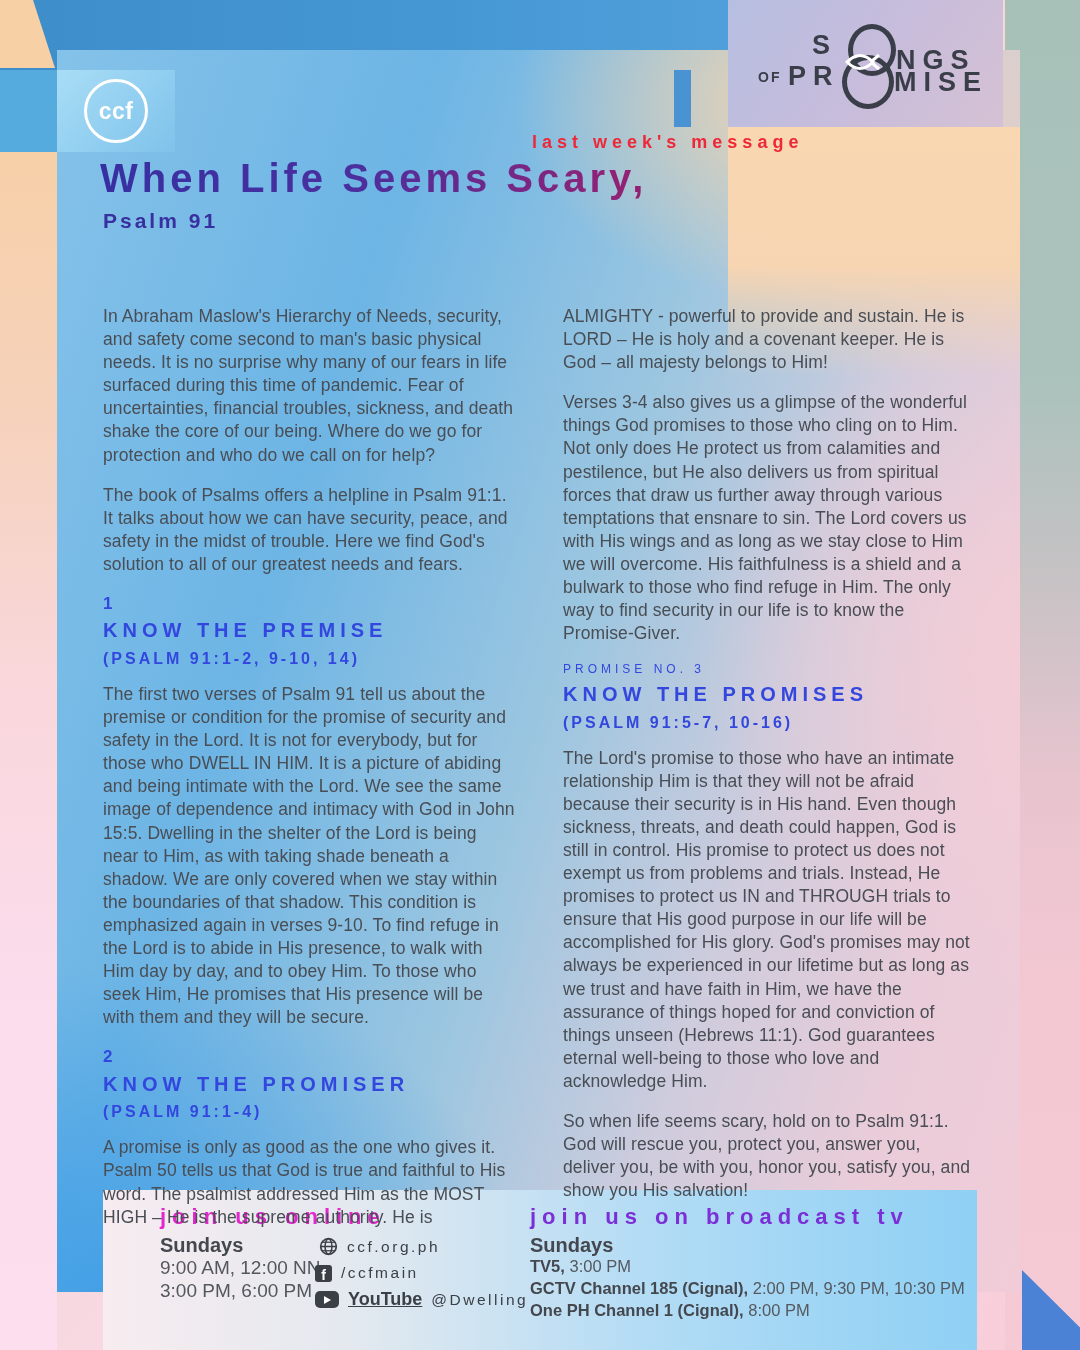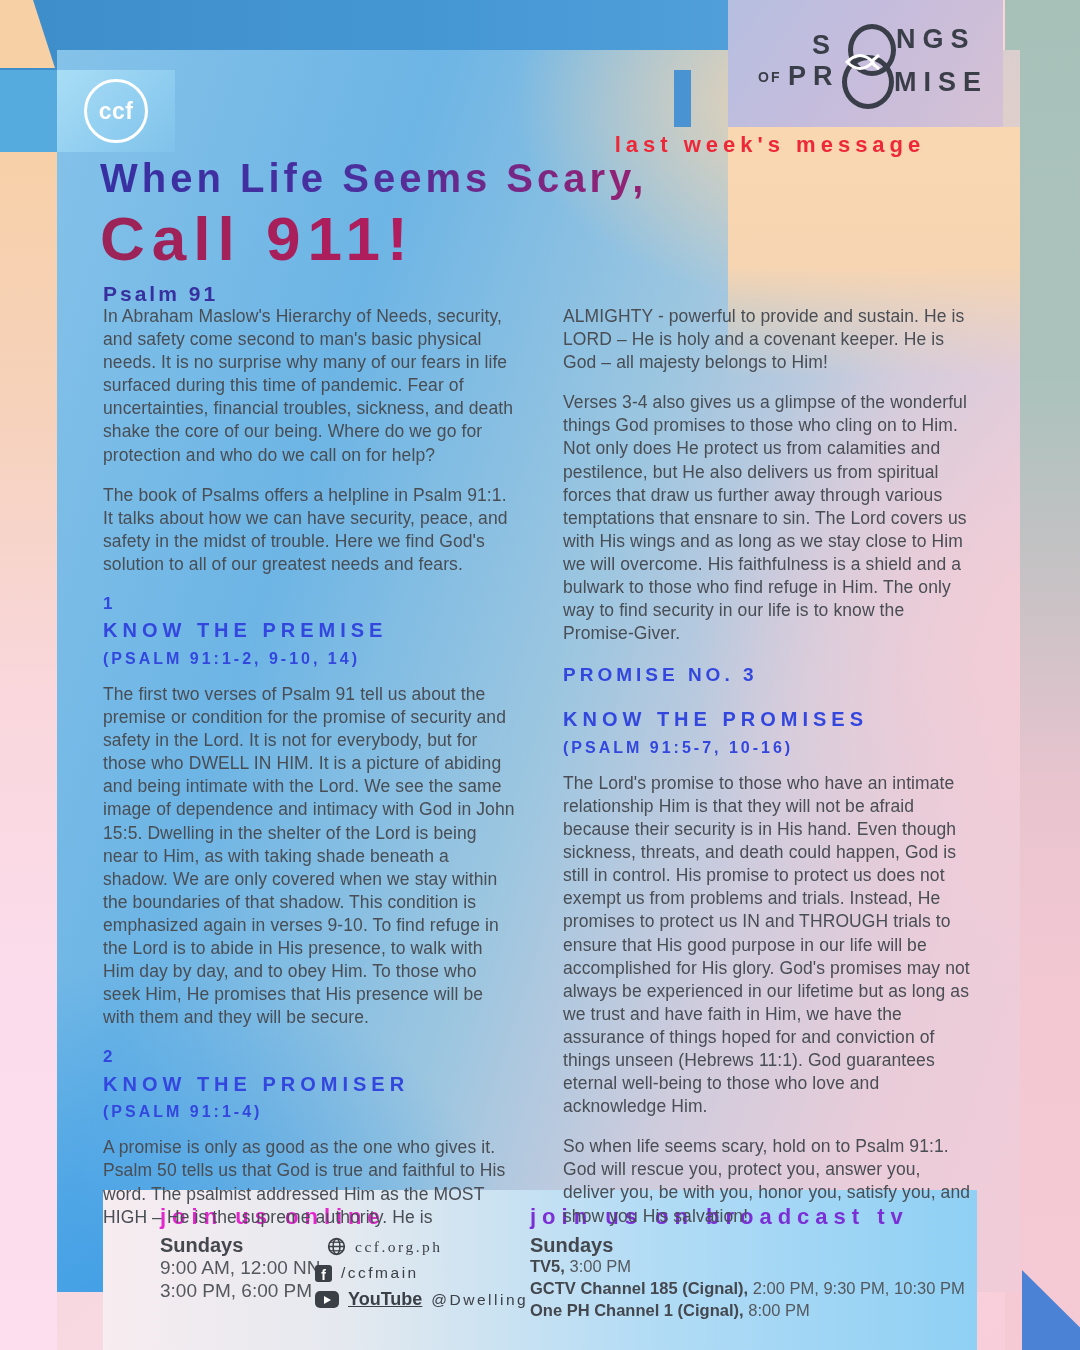--- a/index.html
+++ b/index.html
@@ -38,39 +38,39 @@
   .ccf-circle span{color:#fff;font-size:23px;font-weight:700;letter-spacing:.5px;}
   
   .songs-box{position:absolute;left:728px;top:0;width:275px;height:127px;z-index:4;
     background:linear-gradient(125deg,#b6bfe1 0%,#c6bcdc 48%,#d5c1d4 100%);}
   .songs-box .lt{position:absolute;color:#3a3e49;font-weight:800;font-size:27px;letter-spacing:7px;}
   .songs-box .sm{position:absolute;color:#3a3e49;font-weight:700;font-size:14px;letter-spacing:2px;}
   .ring{position:absolute;border:5px solid #3a3e49;border-radius:50%;}
   .ring1{left:120px;top:24px;width:38px;height:42px;}
   .ring2{left:114px;top:55px;width:42px;height:44px;}
   .fish{position:absolute;left:117px;top:52px;z-index:2;}
-  .tagline{position:absolute;left:560px;top:132px;width:420px;text-align:center;z-index:5;
-    color:#ee2838;font-weight:700;font-size:22px;letter-spacing:5px;}
+  .tagline{position:absolute;left:532px;top:132px;width:420px;text-align:left;z-index:5;
+    color:#ee2838;font-weight:700;font-size:18px;letter-spacing:5px;}
   
   .title-block{position:absolute;left:100px;top:156px;width:720px;z-index:5;}
   .title-line1{font-size:40px;font-weight:800;letter-spacing:4px;
     background:linear-gradient(90deg,#3730a2 0%,#4a2f9e 35%,#8a2479 68%,#b5175c 100%);
     -webkit-background-clip:text;background-clip:text;color:transparent;}
   .title-line2{font-size:62px;font-weight:800;letter-spacing:7px;margin-top:2px;
     background:linear-gradient(90deg,#9a2458 0%,#b81a5e 55%,#c31161 100%);
     -webkit-background-clip:text;background-clip:text;color:transparent;}
   .title-ref{font-size:21px;font-weight:700;letter-spacing:3px;color:#38309e;margin-top:8px;margin-left:3px;}
   
   .col{position:absolute;top:305px;width:414px;z-index:5;color:#494d54;font-size:17.5px;line-height:1.32;letter-spacing:.1px;}
   .col-left{left:103px;}
   .col-right{left:563px;}
   .col p{margin:0 0 17px 0;}
   .sec{margin:6px 0 14px 0;color:#3347de;}
   .sec .num{font-size:17px;font-weight:800;letter-spacing:2px;margin-bottom:2px;}
-  .sec .eyebrow{font-size:19px;font-weight:700;letter-spacing:4px;margin-bottom:19px;}
+  .sec .eyebrow{font-size:12px;font-weight:400;letter-spacing:4px;margin-bottom:3px;}
   .sec .ttl{font-size:20px;font-weight:800;letter-spacing:5px;margin-bottom:4px;}
   .sec .ref{font-size:16px;font-weight:800;letter-spacing:3px;}
   
   .footer-panel{position:absolute;left:103px;top:1190px;width:874px;height:160px;z-index:4;
     background:linear-gradient(90deg,#f7ecf0 0%,#e4e9ef 28%,#b3dcf5 62%,#8fd0f4 100%);}
   .footer-panel .abs{position:absolute;}
   .f-head-online{color:#e326cd;font-weight:800;font-size:22px;letter-spacing:6px;}
   .f-head-tv{color:#7b2fd6;font-weight:800;font-size:22px;letter-spacing:6px;}
   .f-day{color:#44484e;font-weight:700;font-size:20px;}
   .f-time{color:#54585e;font-size:19px;}
@@ -101,36 +101,35 @@
   <div class="ccf-band"></div>
   <div class="ccf-box">
     <div class="ccf-circle">
       <span>ccf</span>
     </div>
   </div>
 
   <div class="songs-box">
     <span class="lt" style="left:84px;top:30px;">S</span>
     <div class="ring ring1"></div>
-    <span class="lt" style="left:168px;top:24px;text-align:center;">NGS</span>
+    <span class="lt" style="left:168px;top:45px;text-align:center;">NGS</span>
     <span class="sm" style="left:30px;top:69px;">OF</span>
     <span class="lt" style="left:60px;top:61px;">PR</span>
     <div class="ring ring2"></div>
     <span class="lt" style="left:166px;top:61px;margin-top:6px;">MISE</span>
     <svg class="fish" width="36" height="20" viewBox="0 0 36 20">
       <path d="M2 10 Q15 -3 28 10 Q15 23 2 10 Z" fill="none" stroke="#ffffff" stroke-width="3"></path>
       <path d="M27 9 L34 3 M27 11 L34 17" fill="none" stroke="#ffffff" stroke-width="3"></path>
     </svg>
   </div>
 
   <div class="tagline">last week's message</div>
 
   <div class="title-block">
     <div class="title-line1">When Life Seems Scary,</div>
-    <div class="title-line2">Call 911!</div>
     <div class="title-ref">Psalm 91</div>
   </div>
 
   <div class="col col-left">
     <p>In Abraham Maslow's Hierarchy of Needs, security, and safety come second to man's basic physical needs. It is no surprise why many of our fears in life surfaced during this time of pandemic. Fear of uncertainties, financial troubles, sickness, and death shake the core of our being. Where do we go for protection and who do we call on for help?</p>
     <p>The book of Psalms offers a helpline in Psalm 91:1. It talks about how we can have security, peace, and safety in the midst of trouble.  Here we find God's solution to all of our greatest needs and fears.</p>
     <div class="sec">
       <div class="num">1</div>
       <div class="ttl">KNOW THE PREMISE</div>
       <div class="ref">(PSALM 91:1-2, 9-10, 14)</div>
@@ -156,21 +155,21 @@
     <p>So when life seems scary, hold on to Psalm 91:1. God will rescue you, protect you, answer you, deliver you, be with you, honor you, satisfy you, and show you His salvation!</p>
   </div>
 
   <div class="footer-panel">
 
     <div class="abs f-head-online" style="left:57px;top:14px;">join us online</div>
     <div class="abs f-day" style="left:57px;top:44px;">Sundays</div>
     <div class="abs f-time" style="left:57px;top:67px;">9:00 AM, 12:00 NN</div>
     <div class="abs f-time" style="left:57px;top:90px;">3:00 PM, 6:00 PM</div>
 
-    <div class="abs f-link-row" style="left:224px;top:47px;font-family:Liberation Serif, serif;">
+    <div class="abs f-link-row" style="left:216px;top:47px;">
       <svg width="19" height="19" viewBox="0 0 20 20">
         <circle cx="10" cy="10" r="8.2" fill="none" stroke="#3b3f46" stroke-width="1.8"></circle>
         <ellipse cx="10" cy="10" rx="3.6" ry="8.2" fill="none" stroke="#3b3f46" stroke-width="1.6"></ellipse>
         <line x1="1.8" y1="10" x2="18.2" y2="10" stroke="#3b3f46" stroke-width="1.6"></line>
         <line x1="3" y1="5.5" x2="17" y2="5.5" stroke="#3b3f46" stroke-width="1.3"></line>
         <line x1="3" y1="14.5" x2="17" y2="14.5" stroke="#3b3f46" stroke-width="1.3"></line>
       </svg>
       <span class="txt">ccf.org.ph</span>
     </div>
 

